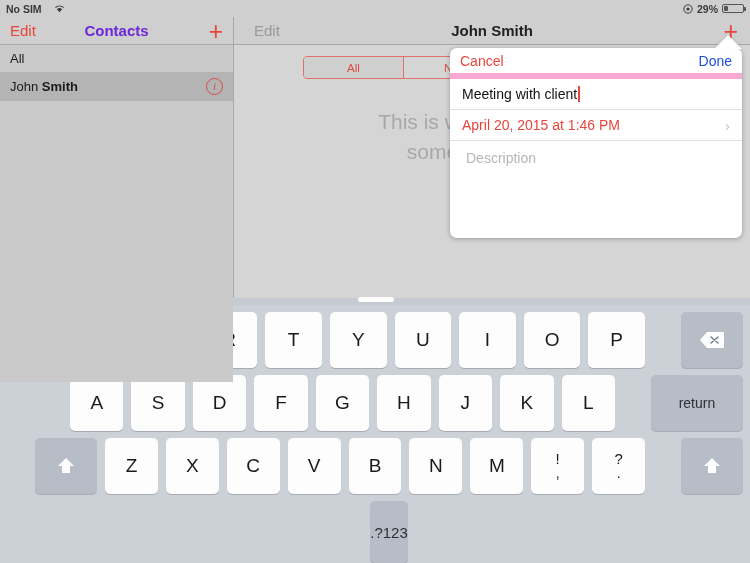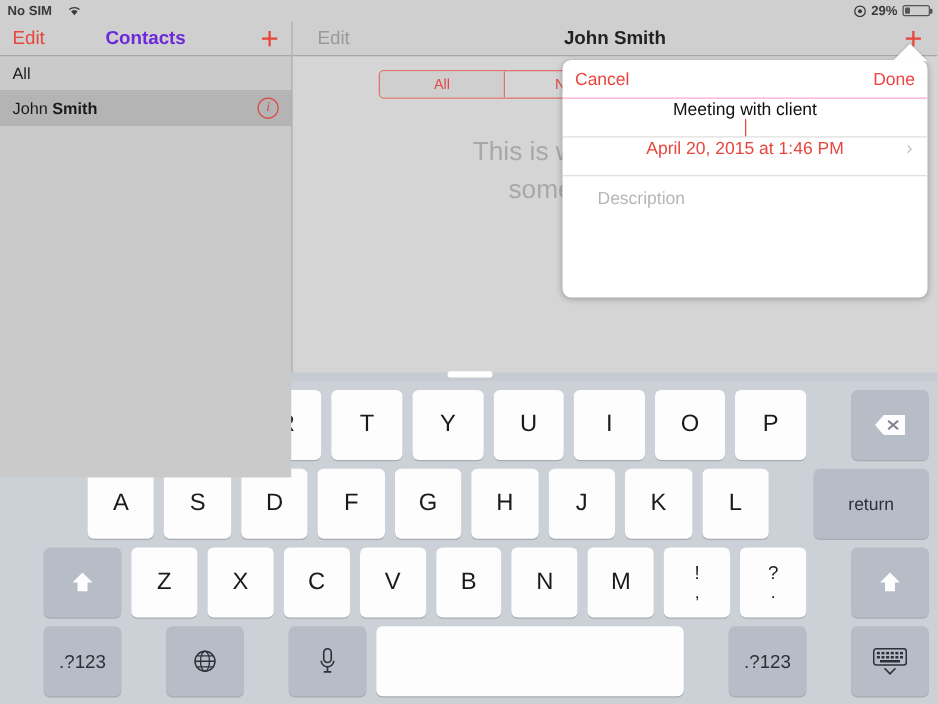--- a/index.html
+++ b/index.html
@@ -123,61 +123,60 @@
     position: absolute; top: 35px; left: 714px;
     width: 0; height: 0;
     border-left: 14px solid transparent;
     border-right: 14px solid transparent;
     border-bottom: 14px solid #ffffff;
     z-index: 26;
     filter: drop-shadow(0 -1px 1px rgba(0,0,0,0.10));
   }
   .pop-head {
     position: relative; height: 31px; display: flex; align-items: center;
-    border-bottom: 1px solid #f9a8d4;
+    border-bottom: 6px solid #f9a8d4;
   }
   .pop-cancel { position: absolute; left: 10px; color: #e8453c; font-size: 14px; }
   .pop-title { width: 100%; text-align: center; font-size: 14px; font-weight: bold; color: #111; }
-  .pop-done { position: absolute; right: 10px; color: #ef4444; font-size: 14px; text-align: center; }
+  .pop-done { position: absolute; right: 10px; color: #1d4ed8; font-size: 14px; text-align: center; }
   .pop-field {
     height: 31px; display: flex; align-items: center; padding: 0 12px;
     border-bottom: 1px solid #e0e0e0; font-size: 14px; color: #111;
     position: relative;
-    flex-direction: column;
   }
   .caret {
     display: inline-block; width: 1.5px; height: 16px;
     background: #e8453c; margin-left: 1px; vertical-align: middle;
   }
   .pop-field.date { color: #e8453c; }
   .chevron {
     position: absolute; right: 12px; color: #c3c3c3; font-size: 15px; font-weight: 300;
   }
   .pop-desc {
-    padding: 9px 28px; font-size: 14px; color: #b6b6b6;
+    padding: 9px 16px; font-size: 14px; color: #b6b6b6;
   }
 
   
   .kb-sep {
     position: absolute; top: 298px; left: 0; width: 750px; height: 7px;
     background: #c6cad2;
   }
   .kb-handle {
     position: absolute; top: 297px; left: 358px; width: 36px; height: 5px;
     background: #ffffff; border-radius: 3px; z-index: 12;
   }
   .keyboard {
     position: absolute; top: 305px; left: 0; width: 750px; height: 258px;
     background: #ccd0d7;
   }
   .kb-row { position: absolute; left: 0; width: 750px; display: flex; align-items: center; }
   .kb-row.r1 { top: 7px; height: 56px; padding: 0 7px; gap: 8px; }
   .kb-row.r2 { top: 70px; height: 56px; padding: 0 7px; gap: 8px; }
   .kb-row.r3 { top: 133px; height: 56px; padding: 0 7px; gap: 8px; }
-  .kb-row.r4 { top: 196px; height: 56px; padding: 0 7px; gap: 8px; }
+  .kb-row.r4 { top: 196px; height: 56px; padding: 0 7px; gap: 8px; flex-direction: column; }
   .key {
     background: #fdfdfd; border-radius: 5px;
     display: flex; align-items: center; justify-content: center;
     font-size: 19px; color: #1a1a1a; height: 100%;
     box-shadow: 0 1px 0 rgba(136,141,150,0.55);
     flex: 1;
   }
   .key.dark { background: #b7bdc7; color: #2c3038; margin-left: 28px; }
   .key.wide-return { flex: 0 0 92px; font-size: 14px; }
   .key.shift { flex: 0 0 62px; }

